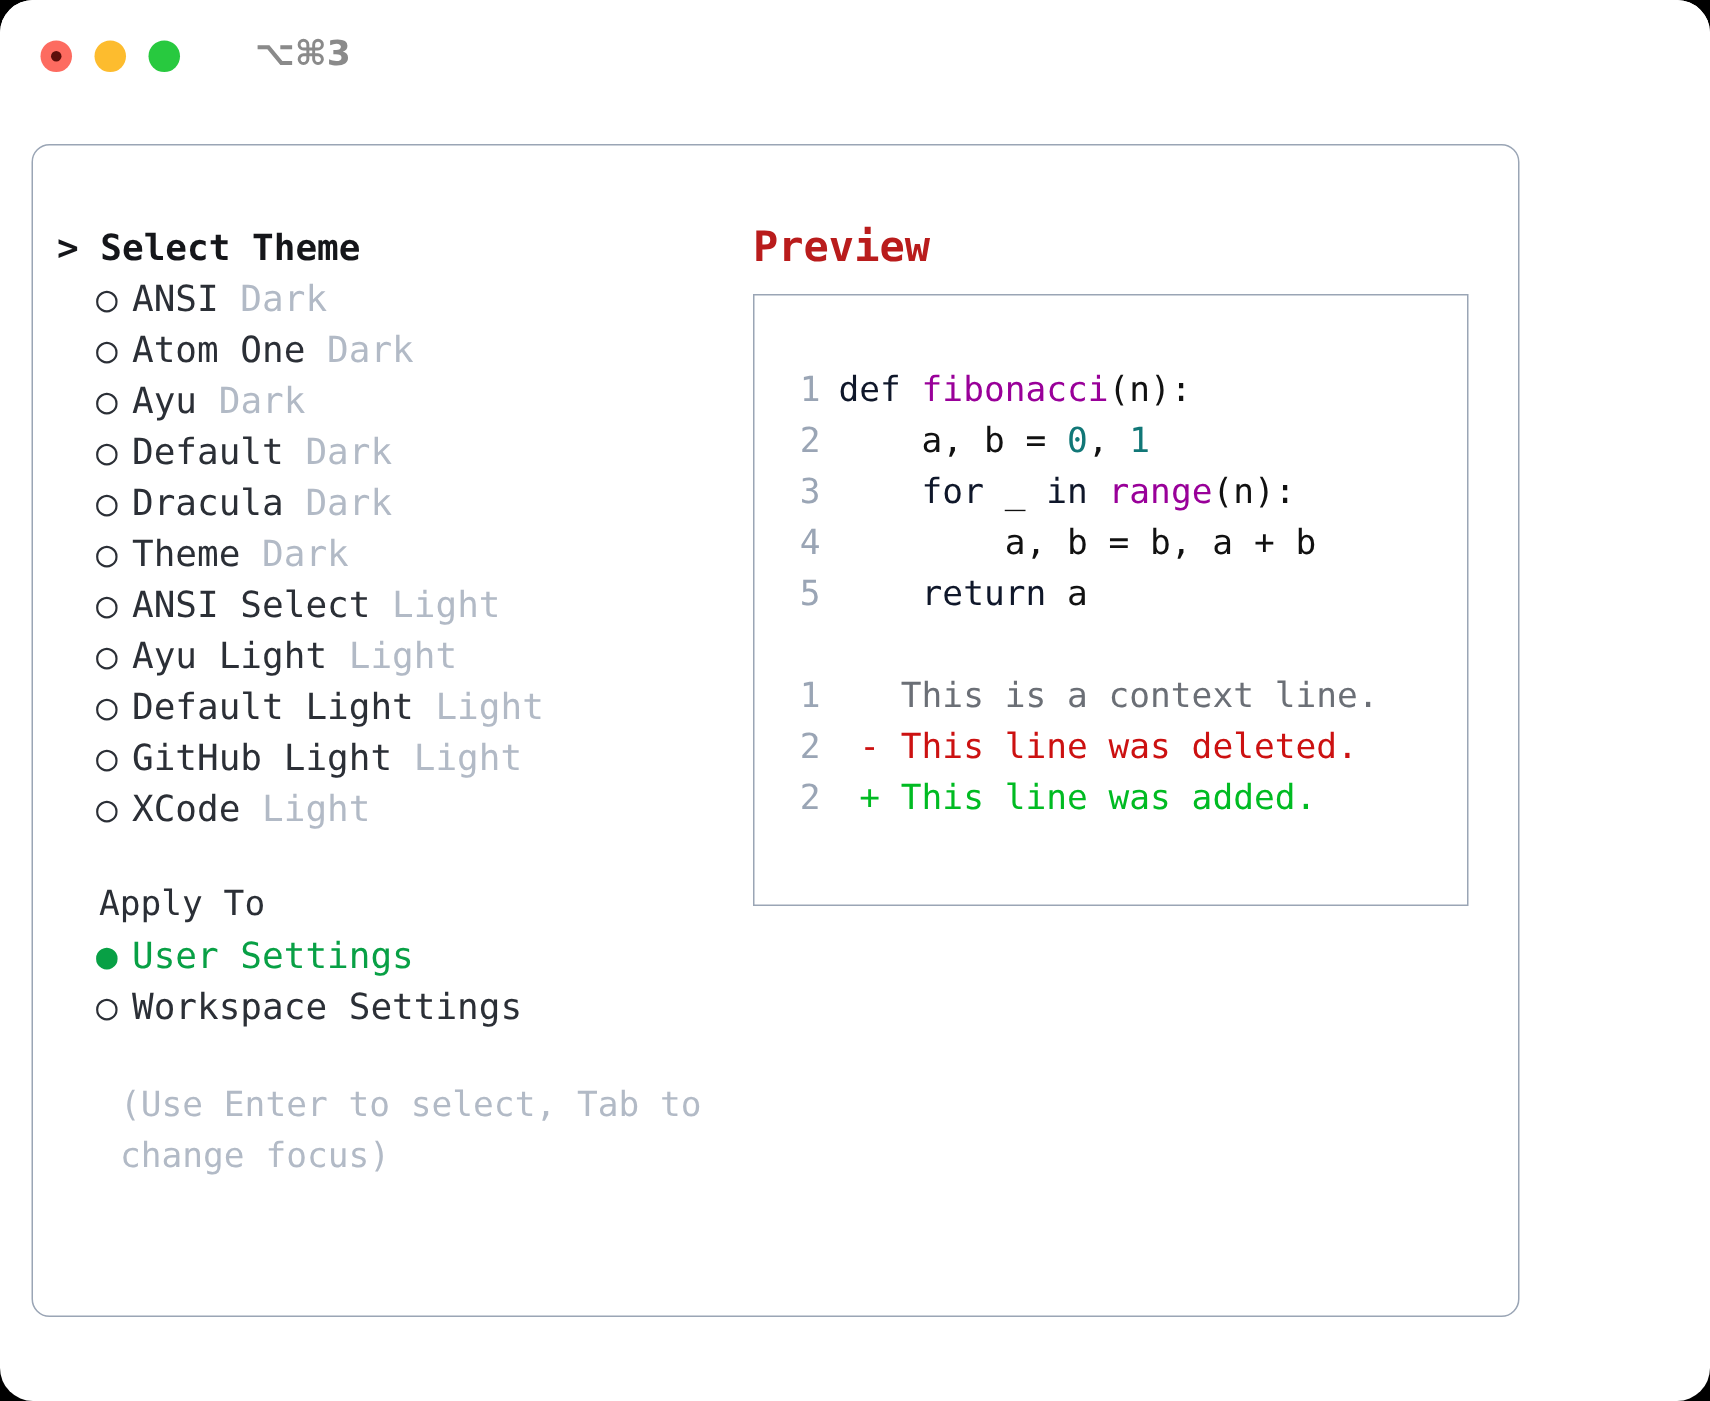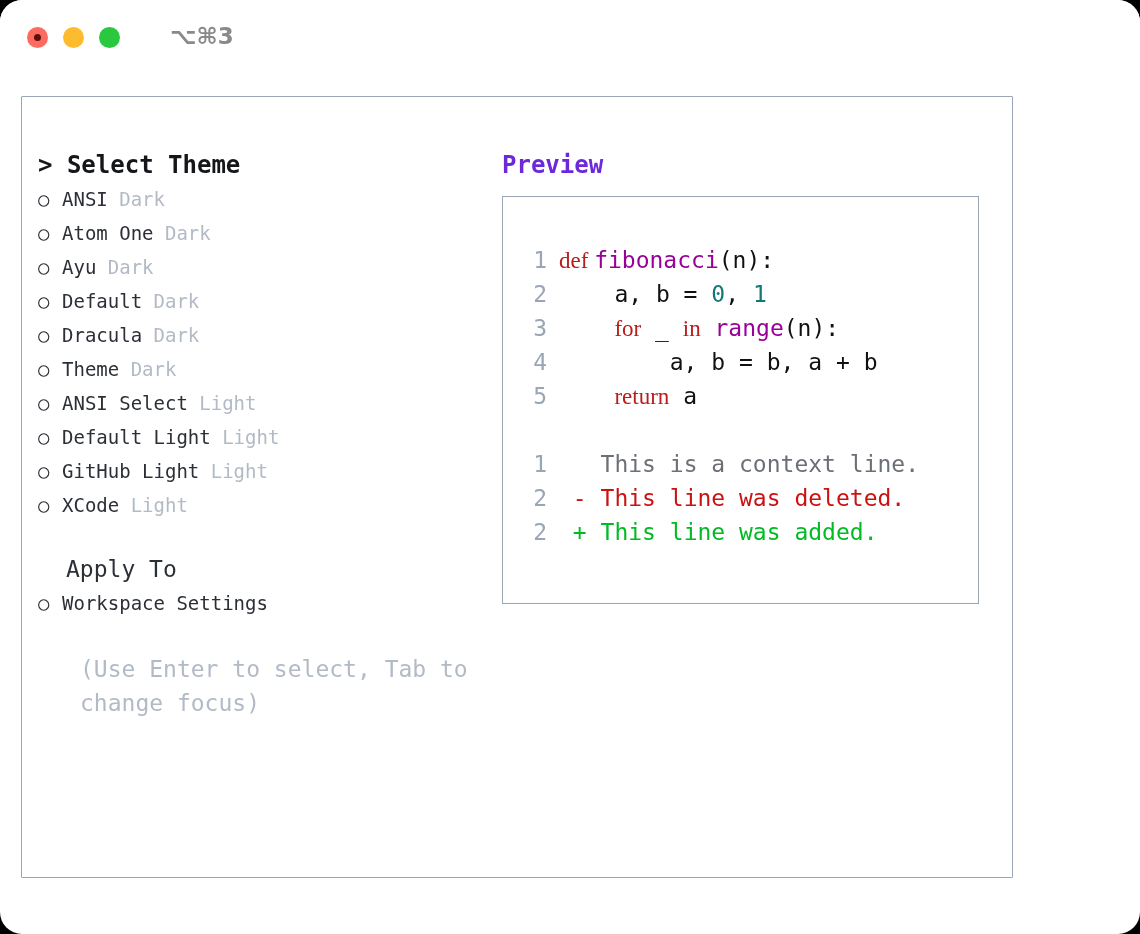--- a/index.html
+++ b/index.html
@@ -71,45 +71,46 @@
   }
 
   
   #main-panel {
     position: absolute;
     left: 21px;
     top: 96px;
     width: 992px;
     height: 782px;
     border: 1.5px solid #9aa5b5;
-    border-radius: 1px;
+    border-radius: 12px;
     background: #ffffff;
     box-sizing: border-box;
   }
 
   
   #theme-column {
     position: absolute;
     left: 16px;
     top: 51px;
     width: 430px;
   }
   .panel-heading {
     font-size: 24px;
     font-weight: bold;
     color: #15161a;
     line-height: 34px;
     white-space: pre;
   }
   .opt-row {
-    font-size: 19px;
+    font-size: 24px;
     line-height: 34px;
     color: #2b2f36;
     white-space: pre;
     display: block;
+    margin-left: 26px;
   }
   .bullet {
     display: inline-block;
     width: 24px;
     color: #2b2f36;
   }
   .bullet.on { color: #08a045; }
   .opt-name.sel { color: #08a045; }
   .opt-tag {
     color: #b2bac6;
@@ -135,23 +136,23 @@
   }
 
   
   #preview-column {
     position: absolute;
     left: 480px;
     top: 51px;
     width: 490px;
   }
   #preview-heading {
-    font-size: 24px;
+    font-size: 28px;
     font-weight: bold;
-    color: #6d28d9;
+    color: #b91c1c;
     line-height: 34px;
   }
   #preview-box {
     margin-top: 14px;
     width: 477px;
     height: 408px;
     border: 1.5px solid #9aa5b5;
     background: #ffffff;
     box-sizing: border-box;
     position: relative;
@@ -165,21 +166,21 @@
     white-space: pre;
   }
   .code-line { display: block; height: 34px; }
   .ln {
     display: inline-block;
     width: 26px;
     text-align: right;
     color: #9aa5b5;
     margin-right: 12px;
   }
-  .tok-kw   { color: #b91c1c; font-family: Liberation Serif, serif; }
+  .tok-kw   { color: #0f172a; }
   .tok-fn   { color: #990099; }
   .tok-num  { color: #117777; }
   .tok-pln  { color: #111111; }
   .tok-ctx  { color: #6b6f76; }
   .tok-del  { color: #cc1111; }
   .tok-add  { color: #00bb22; }
   .blank-line { display:block; height: 34px; }
 </style>
 </head>
 <body>
@@ -200,29 +201,31 @@
     <div id="theme-column">
       <div class="panel-heading">&gt; Select Theme</div>
       <div id="theme-options">
           <div class="opt-row"><span class="bullet">○</span><span class="opt-name">ANSI</span><span class="opt-tag"> Dark</span></div>
           <div class="opt-row"><span class="bullet">○</span><span class="opt-name">Atom One</span><span class="opt-tag"> Dark</span></div>
           <div class="opt-row"><span class="bullet">○</span><span class="opt-name">Ayu</span><span class="opt-tag"> Dark</span></div>
           <div class="opt-row"><span class="bullet">○</span><span class="opt-name">Default</span><span class="opt-tag"> Dark</span></div>
           <div class="opt-row"><span class="bullet">○</span><span class="opt-name">Dracula</span><span class="opt-tag"> Dark</span></div>
           <div class="opt-row"><span class="bullet">○</span><span class="opt-name">Theme</span><span class="opt-tag"> Dark</span></div>
           <div class="opt-row"><span class="bullet">○</span><span class="opt-name">ANSI Select</span><span class="opt-tag"> Light</span></div>
+          <div class="opt-row"><span class="bullet">○</span><span class="opt-name">Ayu Light</span><span class="opt-tag"> Light</span></div>
           <div class="opt-row"><span class="bullet">○</span><span class="opt-name">Default Light</span><span class="opt-tag"> Light</span></div>
           <div class="opt-row"><span class="bullet">○</span><span class="opt-name">GitHub Light</span><span class="opt-tag"> Light</span></div>
           <div class="opt-row"><span class="bullet">○</span><span class="opt-name">XCode</span><span class="opt-tag"> Light</span></div>
         </div>
 
       <div class="section-gap"></div>
 
       <div id="applyto-heading">Apply To</div>
       <div id="applyto-options">
+          <div class="opt-row"><span class="bullet on">●</span><span class="opt-name sel">User Settings</span></div>
           <div class="opt-row"><span class="bullet">○</span><span class="opt-name">Workspace Settings</span></div>
         </div>
 
       <div id="hint-text">(Use Enter to select, Tab to change focus)</div>
     </div>
 
     <div id="preview-column">
       <div id="preview-heading">Preview</div>
       <div id="preview-box">
         <div id="code-area"><span class="code-line"><span class="ln">1</span><span class="tok-kw">def </span><span class="tok-fn">fibonacci</span><span class="tok-pln">(n):</span></span><span class="code-line"><span class="ln">2</span><span class="tok-pln">    a, b = </span><span class="tok-num">0</span><span class="tok-pln">, </span><span class="tok-num">1</span></span><span class="code-line"><span class="ln">3</span><span class="tok-pln">    </span><span class="tok-kw">for</span><span class="tok-pln"> _ </span><span class="tok-kw">in</span><span class="tok-pln"> </span><span class="tok-fn">range</span><span class="tok-pln">(n):</span></span><span class="code-line"><span class="ln">4</span><span class="tok-pln">        a, b = b, a + b</span></span><span class="code-line"><span class="ln">5</span><span class="tok-pln">    </span><span class="tok-kw">return</span><span class="tok-pln"> a</span></span><span class="blank-line"> </span><span class="code-line"><span class="ln">1</span><span class="tok-ctx">   </span><span class="tok-ctx">This is a context line.</span></span><span class="code-line"><span class="ln">2</span><span class="tok-del"> - </span><span class="tok-del">This line was deleted.</span></span><span class="code-line"><span class="ln">2</span><span class="tok-add"> + </span><span class="tok-add">This line was added.</span></span></div>

